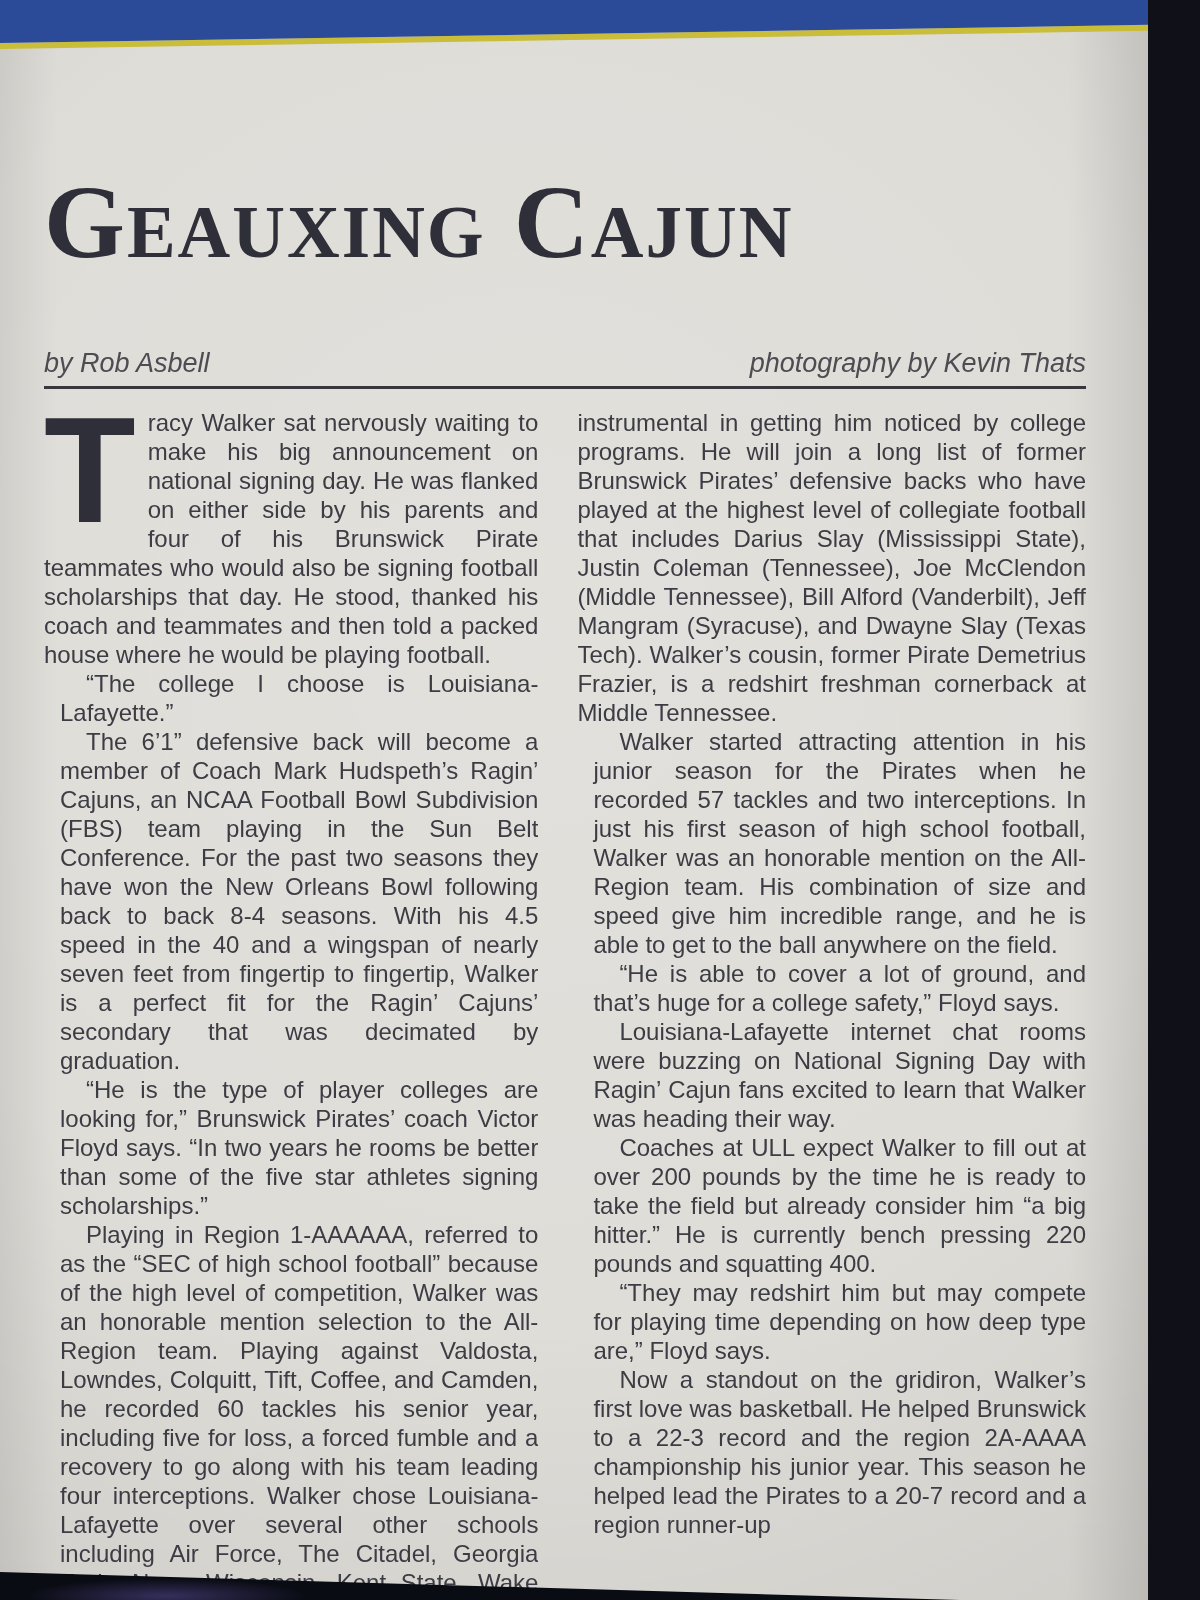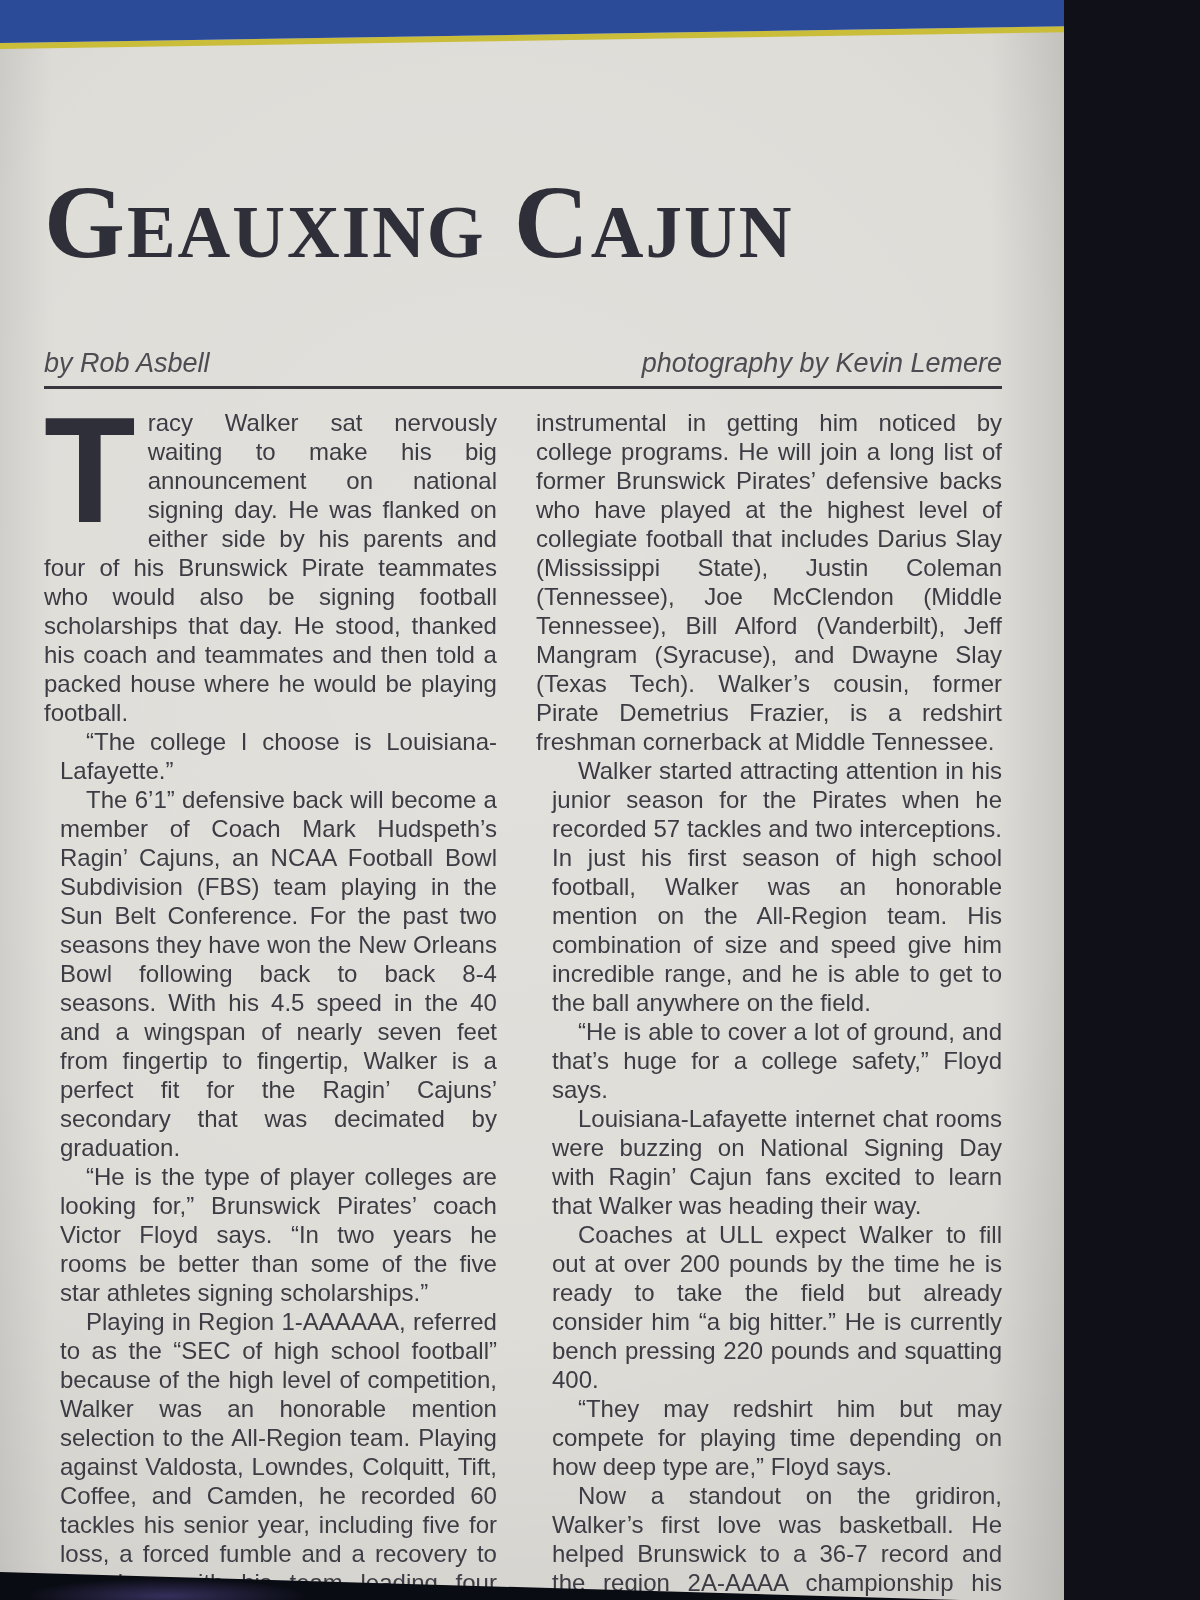--- a/index.html
+++ b/index.html
@@ -1,20 +1,20 @@
 <!DOCTYPE html>
 <html style="--blue_band: #2b4a97; --gold_line: #c9bd3a; --page_bg: #dfddd8; --ink: #3c3c44; --title_ink: #2f2f39; --byline_ink: #4c4c52; --rule_ink: #37373d; --bottom_band: #0a0c14;"><head>
 <meta charset="utf-8">
 <style>
   html, body { margin: 0; padding: 0; background: #101018; }
   * { box-sizing: border-box; }
 
   .photo {
     position: relative;
-    width: 1064px;
+    width: 1148px;
     height: 1600px;
     overflow: hidden;
     background:
       radial-gradient(ellipse 130% 95% at 46% 40%,
         rgba(255,255,255,0.10) 0%, rgba(255,255,255,0.0) 45%, rgba(0,0,0,0.12) 100%),
       linear-gradient(90deg, rgba(0,0,0,0.07) 0%, rgba(0,0,0,0) 5%, rgba(0,0,0,0) 93%, rgba(0,0,0,0.10) 100%),
       var(--page_bg, #dfddd8);
     font-family: "Liberation Sans", "DejaVu Sans", sans-serif;
     color: var(--ink, #3c3c44);
   }
@@ -113,21 +113,21 @@
 
   <div class="top-blue"></div>
   <div class="top-gold"></div>
 
   <div class="page-inner">
 
     <h1 class="headline">Geauxing Cajun</h1>
 
     <div class="byline-row">
       <span>by Rob Asbell</span>
-      <span>photography by Kevin Lemere</span>
+      <span>photography by Kevin Thats</span>
     </div>
 
     <hr class="rule">
 
     <div class="columns">
 
       <div class="col col-left">
         <p class="para">
           <span class="dropcap">T</span><span>racy Walker sat nervously waiting to make his big announcement on national signing day. He was flanked on either side by his parents and four of his Brunswick Pirate teammates who would also be signing football scholarships that day. He stood, thanked his coach and teammates and then told a packed house where he would be playing football.</span>
         </p>
@@ -141,21 +141,21 @@
       </div>
 
       <div class="col col-right">
         <p class="para">instrumental in getting him noticed by college programs. He will join a long list of former Brunswick Pirates’ defensive backs who have played at the highest level of collegiate football that includes Darius Slay (Mississippi State), Justin Coleman (Tennessee), Joe McClendon (Middle Tennessee), Bill Alford (Vanderbilt), Jeff Mangram (Syracuse), and Dwayne Slay (Texas Tech). Walker’s cousin, former Pirate Demetrius Frazier, is a redshirt freshman cornerback at Middle Tennessee.</p>
         <div>
             <p class="para indent">Walker started attracting attention in his junior season for the Pirates when he recorded 57 tackles and two interceptions. In just his first season of high school football, Walker was an honorable mention on the All-Region team. His combination of size and speed give him incredible range, and he is able to get to the ball anywhere on the field.</p>
             <p class="para indent">“He is able to cover a lot of ground, and that’s huge for a college safety,” Floyd says.</p>
             <p class="para indent">Louisiana-Lafayette internet chat rooms were buzzing on National Signing Day with Ragin’ Cajun fans excited to learn that Walker was heading their way.</p>
             <p class="para indent">Coaches at ULL expect Walker to fill out at over 200 pounds by the time he is ready to take the field but already consider him “a big hitter.” He is currently bench pressing 220 pounds and squatting 400.</p>
             <p class="para indent">“They may redshirt him but may compete for playing time depending on how deep type are,” Floyd says.</p>
-            <p class="para indent">Now a standout on the gridiron, Walker’s first love was basketball. He helped Brunswick to a 36-7 record and the region 2A-AAAA championship his junior year. This season he helped lead the Pirates to a 20-7 record and a region runner-up</p>
+            <p class="para indent">Now a standout on the gridiron, Walker’s first love was basketball. He helped Brunswick to a 22-3 record and the region 2A-AAAA championship his junior year. This season he helped lead the Pirates to a 20-7 record and a region runner-up</p>
           </div>
       </div>
 
     </div>
   </div>
 
   <div class="bottom-dark"></div>
   <div class="bottom-accent"></div>
 
 </div>

